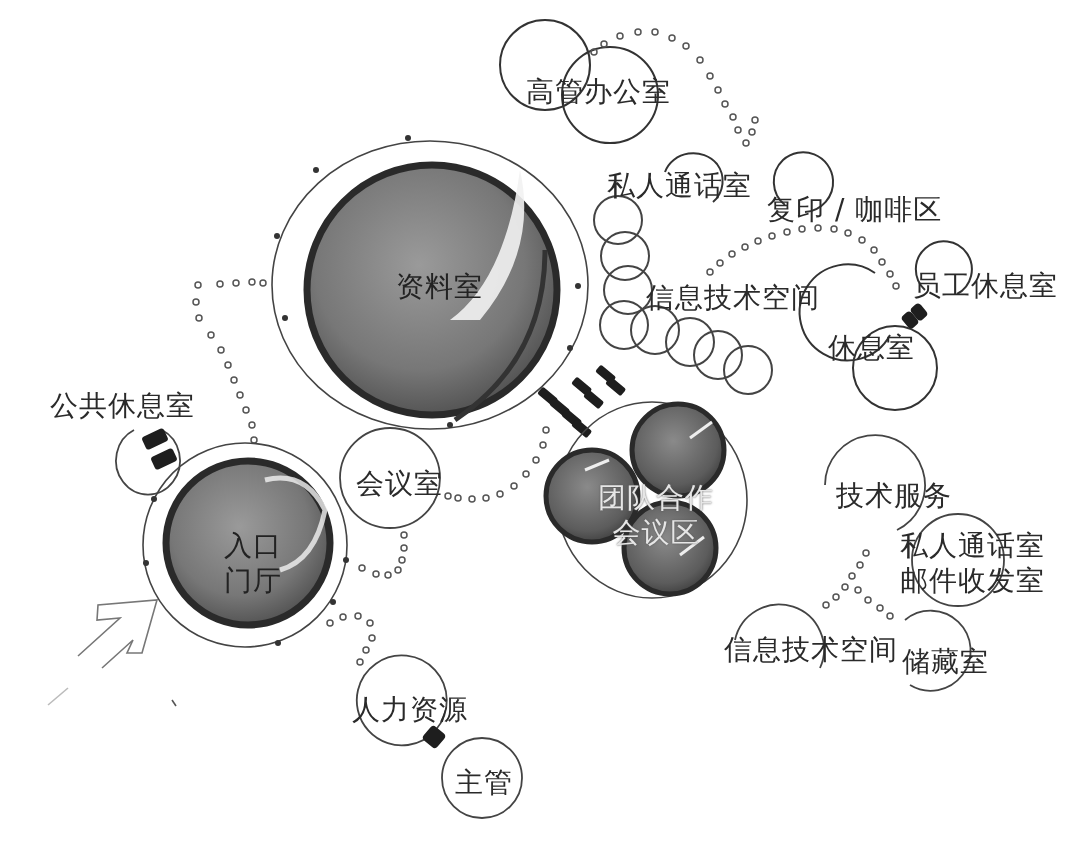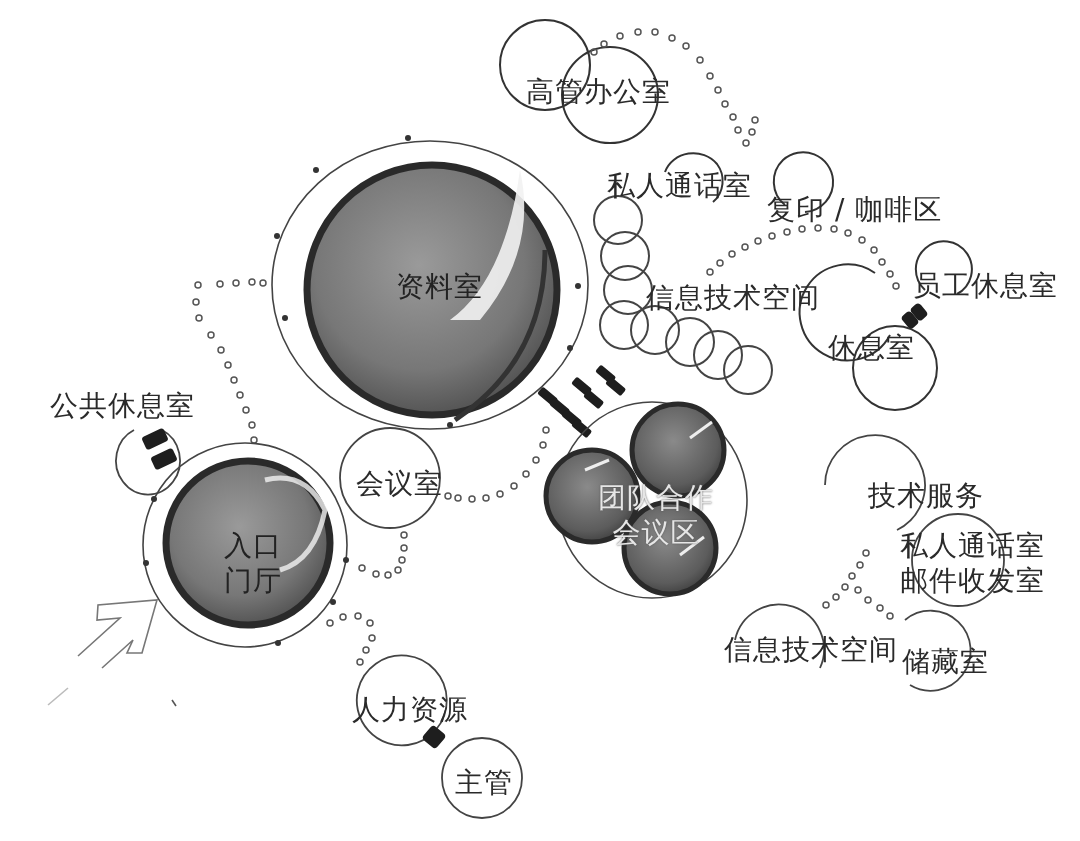--- a/index.html
+++ b/index.html
@@ -246,21 +246,21 @@
 <div class="label" style="left:50px; top:388px;">公共休息室</div>
 <div class="label" style="left:356px; top:466px;">会议室</div>
 <div class="label center dark" style="left:224px; top:528px;">
   <div>入口</div>
   <div>门厅</div>
 </div>
 <div class="label center light" style="left:598px; top:480px;">
   <div>团队合作</div>
   <div>会议区</div>
 </div>
-<div class="label" style="left:836px; top:478px;margin-left:32px;">技术服务</div>
+<div class="label" style="left:836px; top:478px;">技术服务</div>
 <div class="label center" style="left:900px; top:528px;">
   <div>私人通话室</div>
   <div>邮件收发室</div>
 </div>
 <div class="label" style="left:724px; top:632px;">信息技术空间</div>
 <div class="label" style="left:902px; top:644px;">储藏室</div>
 <div class="label" style="left:352px; top:692px;">人力资源</div>
 <div class="label" style="left:455px; top:765px;">主管</div>
 
 </body></html>

